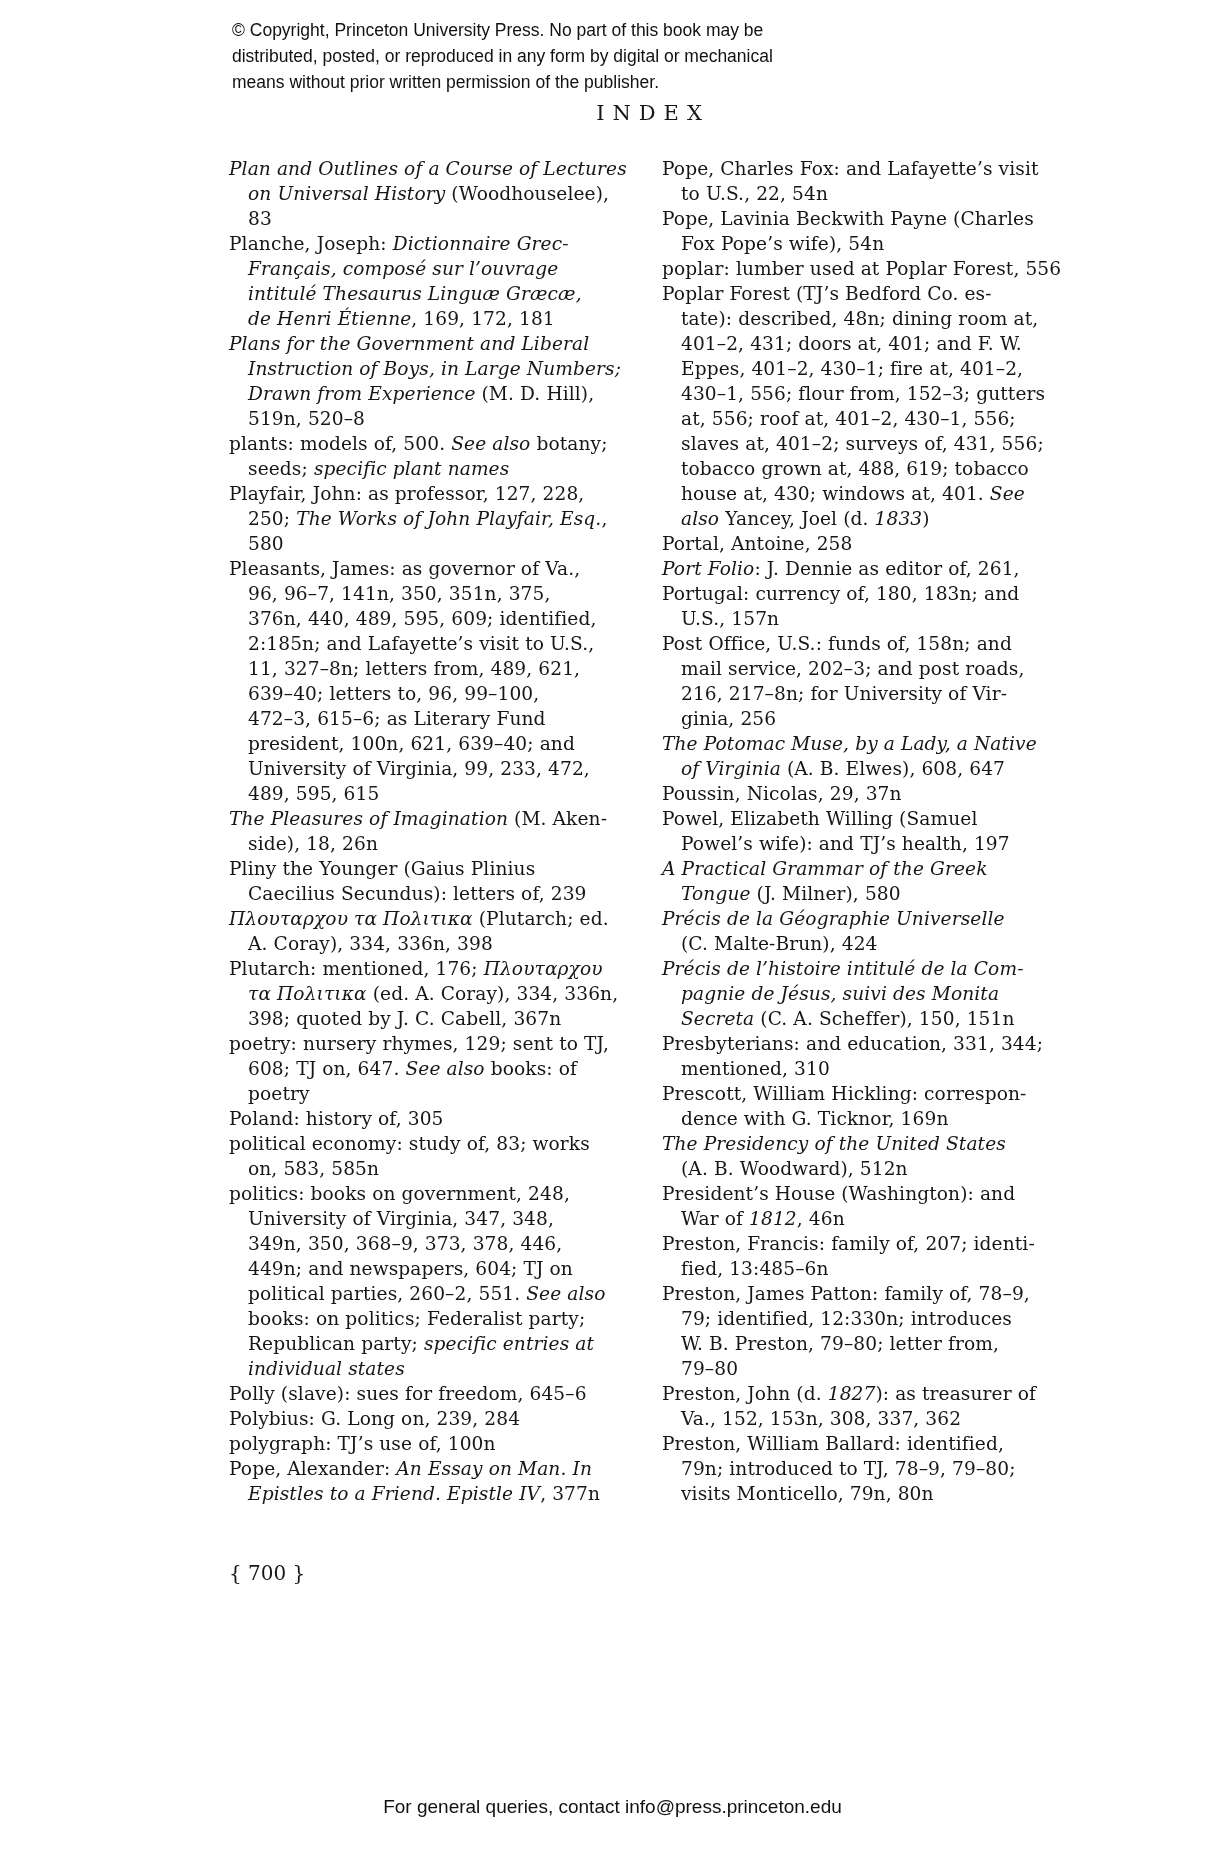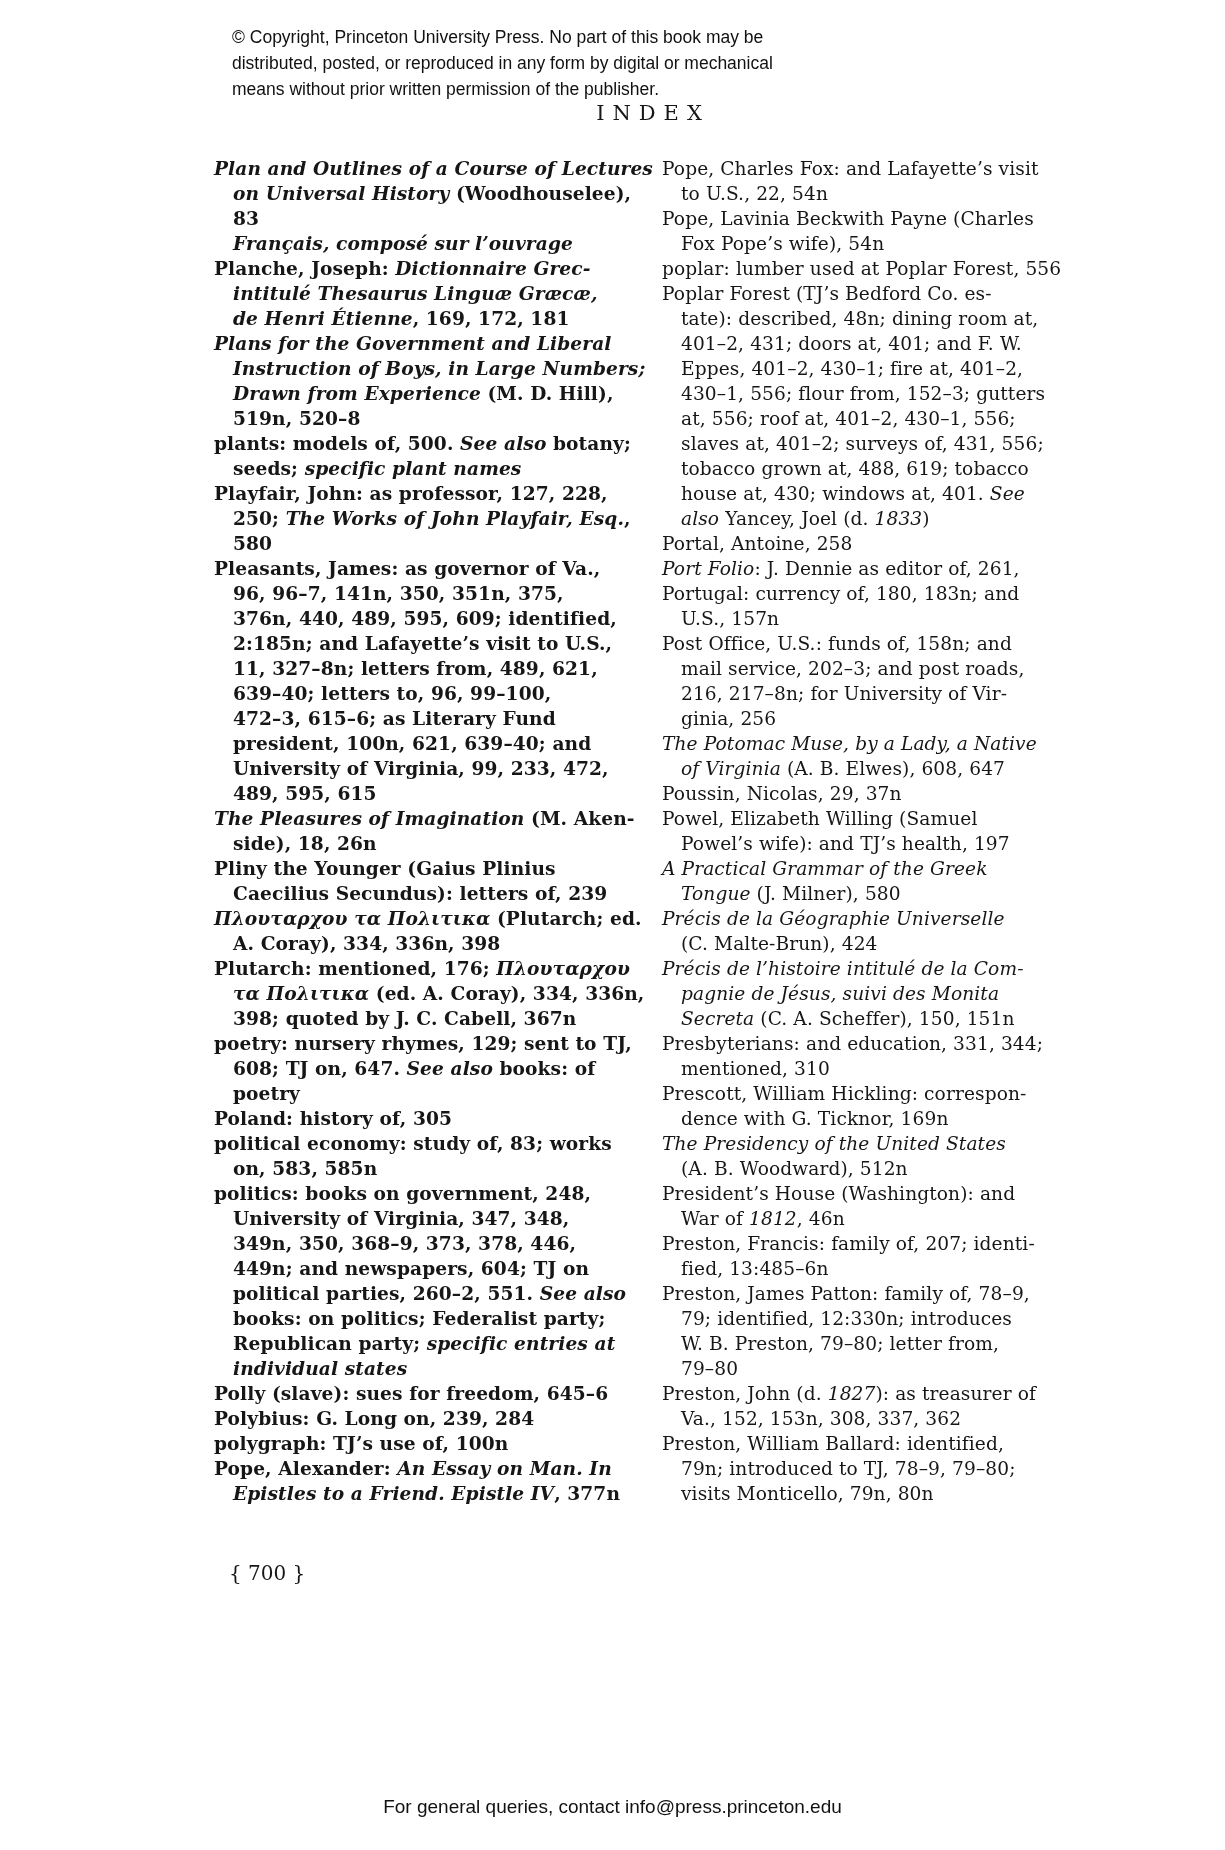--- a/index.html
+++ b/index.html
@@ -5,37 +5,37 @@
   html, body { margin: 0; padding: 0; }
   body {
     width: 1225px; height: 1850px;
     background: #ffffff;
     color: #161616;
     font-family: "DejaVu Serif", serif;
     position: relative;
     overflow: hidden;
   }
   .copyright {
-    position: absolute; left: 232px; top: 24px;
+    position: absolute; left: 232px; top: 17px;
     font-family: "Liberation Sans", sans-serif;
     font-size: 17.5px; line-height: 26px;
     color: #111;
   }
   .index-heading {
     position: absolute; left: 229px; top: 97px; width: 832px;
     margin: 4px; text-align: center;
     font-size: 21px; font-weight: normal;
     letter-spacing: 0.38em; text-indent: 0.38em;
   }
   .col {
     position: absolute; top: 156px;
     font-size: 18.6px; line-height: 25px;
     letter-spacing: 0.1px;
   }
-  .col-left  { left: 214px; width: 410px; font-weight: bold; }
+  .col-left  { left: 229px; width: 410px; }
   .col-right { left: 662px; width: 410px; }
   .line { white-space: pre; }
   .line.cont { padding-left: 19px; }
   .it { font-style: italic; }
   .page-number {
     position: absolute; left: 229px; top: 1561px; width: 832px;
     font-size: 20px;
   }
   .footer {
     position: absolute; left: 0; top: 1796px; width: 1225px;
@@ -52,22 +52,22 @@
   <div>distributed, posted, or reproduced in any form by digital or mechanical</div>
   <div>means without prior written permission of the publisher.</div>
 </div>
 
 <h1 class="index-heading">INDEX</h1>
 
 <div class="col col-left">
     <div class="line"><span class="it">Plan and Outlines of a Course of Lectures</span></div>
     <div class="line cont"><span class="it">on Universal History</span><span> (Woodhouselee),</span></div>
     <div class="line cont"><span>83</span></div>
+    <div class="line"><span>Planche, Joseph: </span><span class="it">Dictionnaire Grec-</span></div>
     <div class="line cont"><span class="it">Français, composé sur l’ouvrage</span></div>
-    <div class="line"><span>Planche, Joseph: </span><span class="it">Dictionnaire Grec-</span></div>
     <div class="line cont"><span class="it">intitulé Thesaurus Linguæ Græcæ,</span></div>
     <div class="line cont"><span class="it">de Henri Étienne</span><span>, 169, 172, 181</span></div>
     <div class="line"><span class="it">Plans for the Government and Liberal</span></div>
     <div class="line cont"><span class="it">Instruction of Boys, in Large Numbers;</span></div>
     <div class="line cont"><span class="it">Drawn from Experience</span><span> (M. D. Hill),</span></div>
     <div class="line cont"><span>519n, 520–8</span></div>
     <div class="line"><span>plants: models of, 500. </span><span class="it">See also</span><span> botany;</span></div>
     <div class="line cont"><span>seeds; </span><span class="it">specific plant names</span></div>
     <div class="line"><span>Playfair, John: as professor, 127, 228,</span></div>
     <div class="line cont"><span>250; </span><span class="it">The Works of John Playfair, Esq.</span><span>,</span></div>

